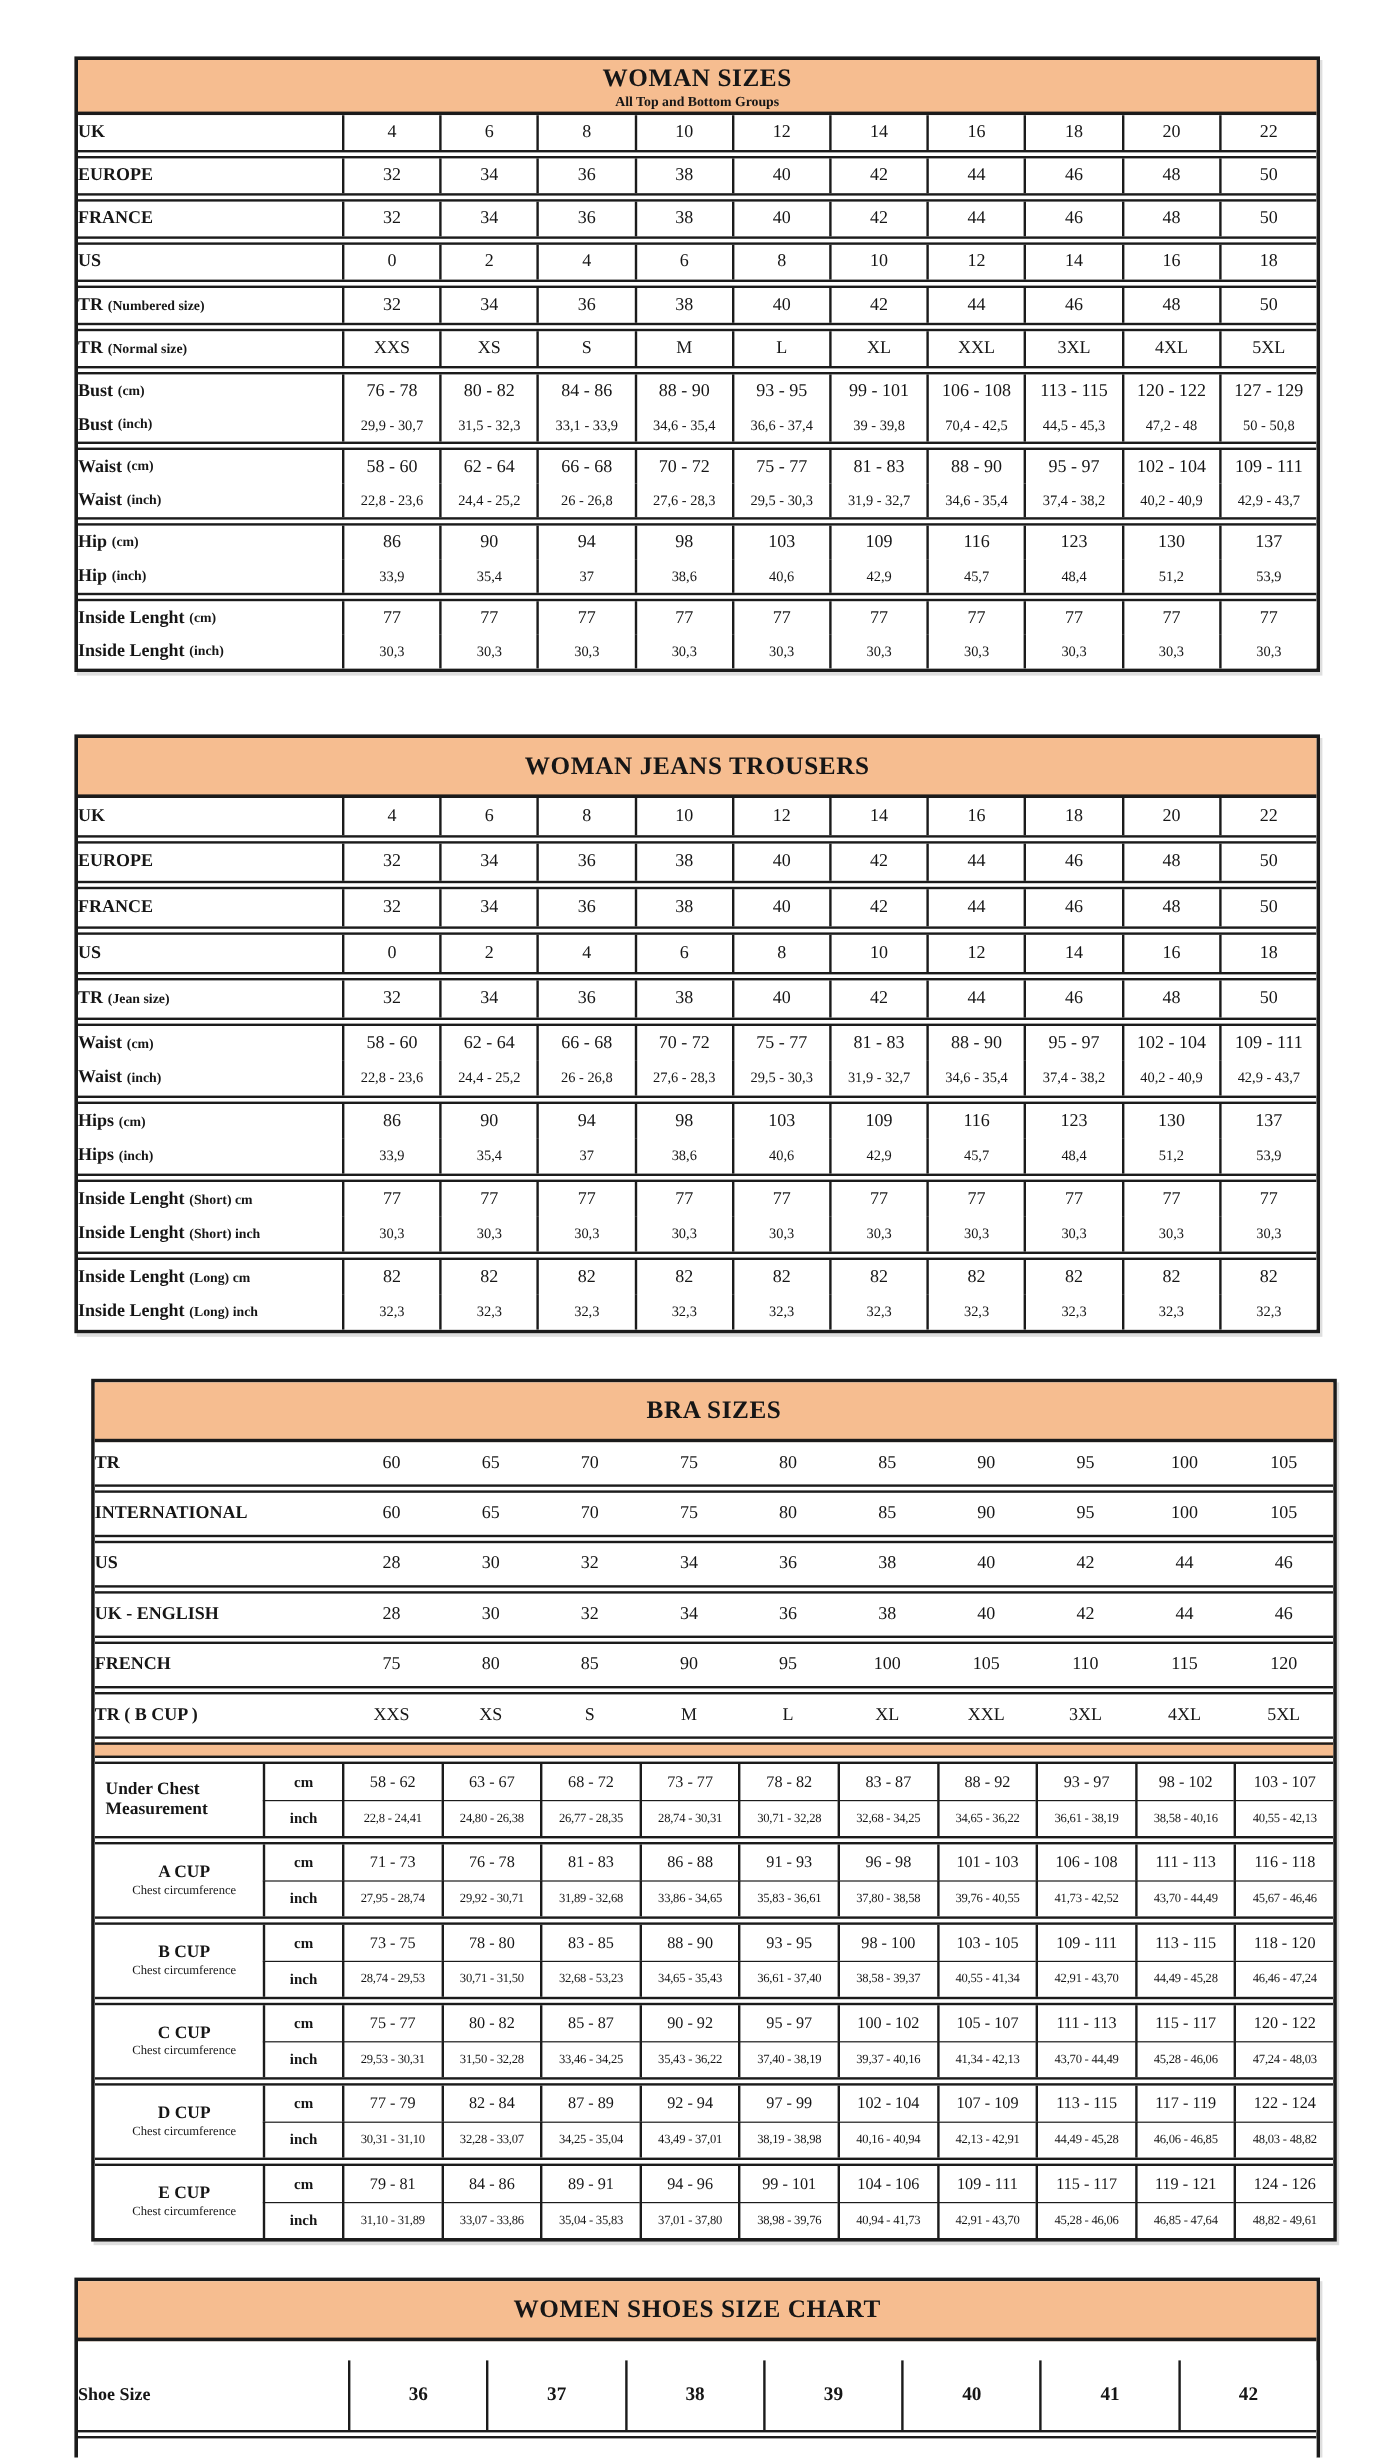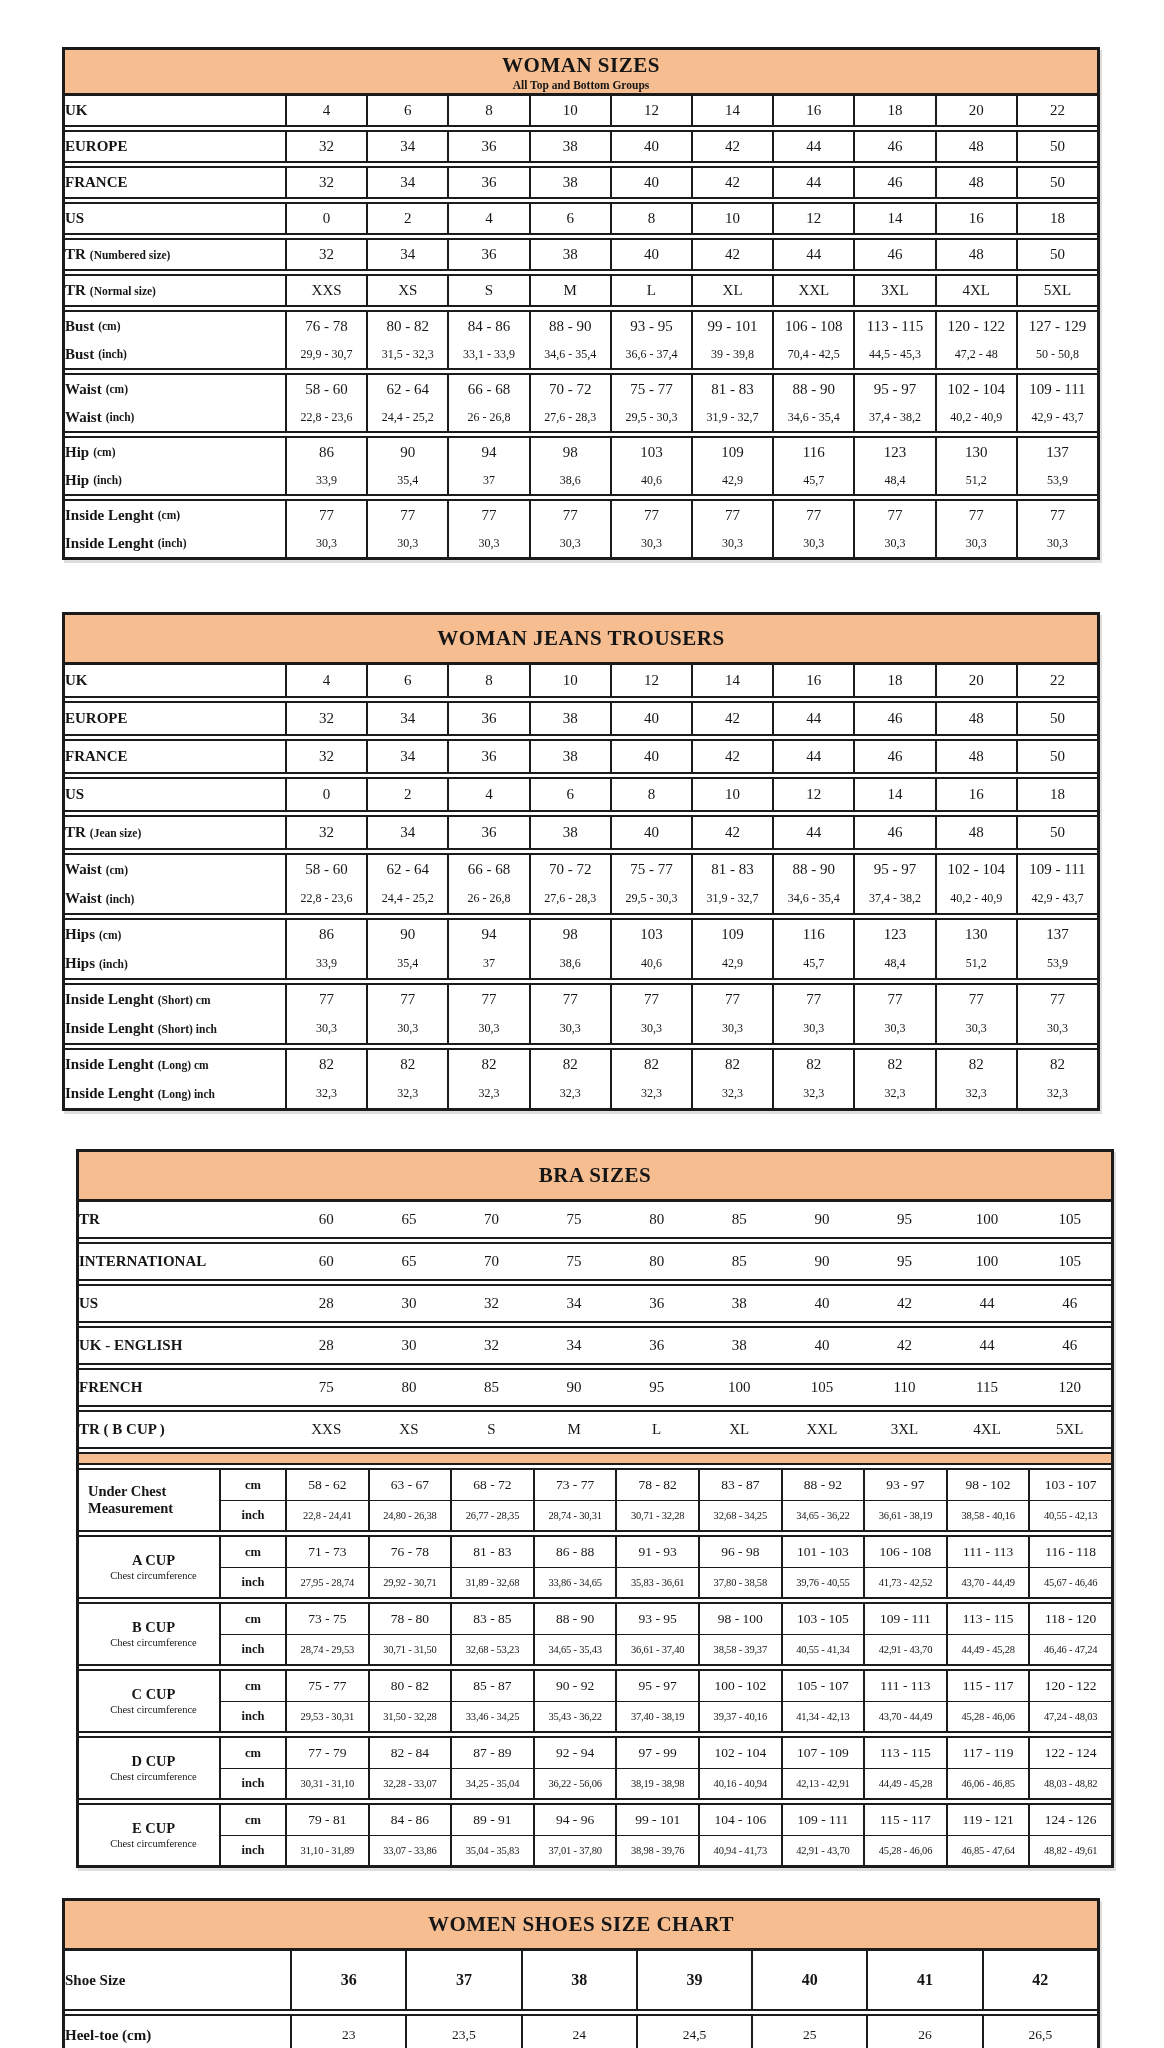--- a/index.html
+++ b/index.html
@@ -71,21 +71,21 @@
     padding-left:9px;border-left:0;
     white-space:normal;line-height:1.15;
   }
   .cup .cuplbl .main{font-weight:700;font-size:14.5px;}
   .cup .cuplbl .subl{font-weight:400;font-size:10.5px;margin-top:1px;}
   .cup .unit{font-weight:700;font-size:12.5px;}
   .cup .r2{border-top:1.5px solid var(--bd);}
   .cup .val{font-size:13.5px;}
   .cup .val.sm{font-size:10.5px;letter-spacing:-0.2px;}
   
-  .shoes .row{grid-template-columns:225px repeat(7,1fr);}
+  .shoes .row{grid-template-columns:225px repeat(7,1fr);margin-top:16px;}
   .shoes .row.r-size{height:58px;}
   .shoes .row.r-heel{height:38px;}
   .shoes .r-size .val{font-weight:700;font-size:16px;}
   .shoes .r-heel .val{font-size:13.5px;}
   .shoes .lbl{font-size:15px;}
   
   .mt1{margin-top:0;}
   .mt2{margin-top:52px;}
   .mt3{margin-top:38px;margin-left:14px;}
   .mt4{margin-top:30px;}
@@ -808,21 +808,21 @@
           <div class="cell val">97 - 99</div>
           <div class="cell val">102 - 104</div>
           <div class="cell val">107 - 109</div>
           <div class="cell val">113 - 115</div>
           <div class="cell val">117 - 119</div>
           <div class="cell val">122 - 124</div>
           <div class="cell unit r2">inch</div>
           <div class="cell val sm r2">30,31 - 31,10</div>
           <div class="cell val sm r2">32,28 - 33,07</div>
           <div class="cell val sm r2">34,25 - 35,04</div>
-          <div class="cell val sm r2">36,22 - 56,06</div>
+          <div class="cell val sm r2">43,49 - 37,01</div>
           <div class="cell val sm r2">38,19 - 38,98</div>
           <div class="cell val sm r2">40,16 - 40,94</div>
           <div class="cell val sm r2">42,13 - 42,91</div>
           <div class="cell val sm r2">44,49 - 45,28</div>
           <div class="cell val sm r2">46,06 - 46,85</div>
           <div class="cell val sm r2">48,03 - 48,82</div>
         </div>
         <div class="grp cup">
           <div class="cell cuplbl">
             <div class="main">E CUP</div>

